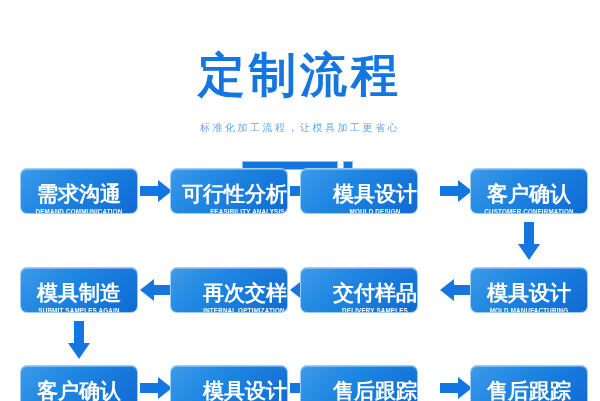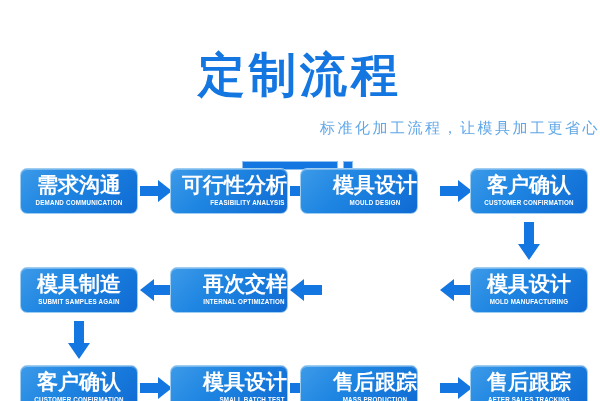--- a/index.html
+++ b/index.html
@@ -43,27 +43,26 @@
     color: #1476e0;
     letter-spacing: 4px;
     font-family: "DejaVu Sans", "Liberation Sans", sans-serif;
     white-space: nowrap;
   }
   .subtitle {
     position: absolute;
     left: 0;
     top: 84px;
     width: 600px;
-    font-size: 15px;
+    font-size: 10px;
     line-height: 22px;
     color: #5fa6e8;
     letter-spacing: 2.5px;
     font-family: "DejaVu Sans", "Liberation Sans", sans-serif;
     white-space: nowrap;
-    text-align: right;
   }
   .divider {
     position: absolute;
     left: 0;
     top: 128px;
     width: 600px;
     height: 10px;
   }
   .divider-bar {
     position: absolute;
@@ -118,21 +117,21 @@
     text-align: center;
     overflow: hidden;
   }
   .node.c0 { left: 20px; }
   .node.c1 { left: 170px; text-align: right; }
   .node.c2 { left: 300px; padding-left: 32px; }
   .node.c3 { left: 470px; }
 
   .node-cn {
     display: block;
-    margin-top: 3px;
+    margin-top: 12px;
     font-size: 21px;
     line-height: 27px;
     font-weight: bold;
     letter-spacing: 0px;
     font-family: "DejaVu Sans", "Liberation Sans", sans-serif;
     white-space: nowrap;
   }
   .node-en {
     display: block;
     margin-top: -1px;
@@ -238,20 +237,24 @@
       </div>
       <div class="node c1">
         <span class="node-cn">再次交样</span>
         <span class="node-en">INTERNAL OPTIMIZATION</span>
       </div>
       <div class="arrow-h a1">
         <svg width="32" height="22" viewBox="0 0 32 22">
             <polygon points="32,6 14,6 14,0 0,11 14,22 14,16 32,16" fill="#1476e0"></polygon>
           </svg>
       </div>
+      <div class="node c2">
+        <span class="node-cn">交付样品</span>
+        <span class="node-en">DELIVERY SAMPLES</span>
+      </div>
       <div class="arrow-h a2">
         <svg width="32" height="22" viewBox="0 0 32 22">
             <polygon points="32,6 14,6 14,0 0,11 14,22 14,16 32,16" fill="#1476e0"></polygon>
           </svg>
       </div>
       <div class="node c3">
         <span class="node-cn">模具设计</span>
         <span class="node-en">MOLD MANUFACTURING</span>
       </div>
     </div>

